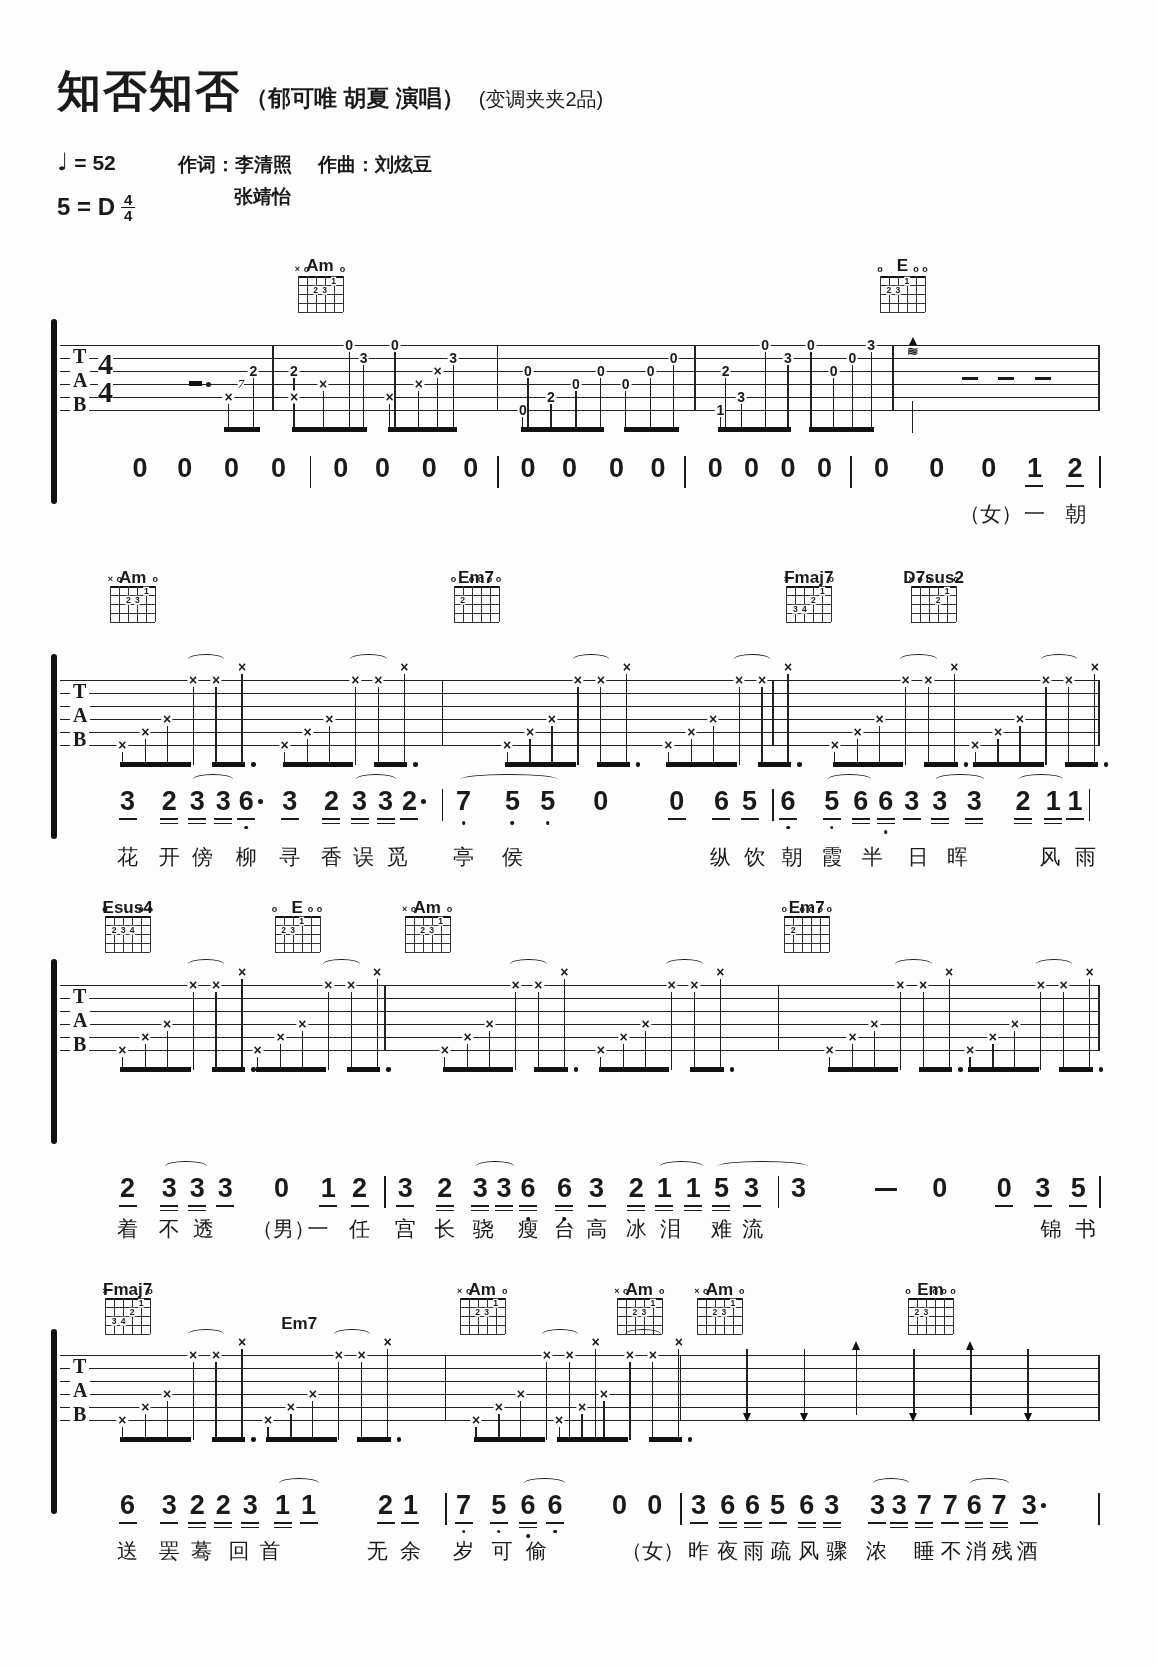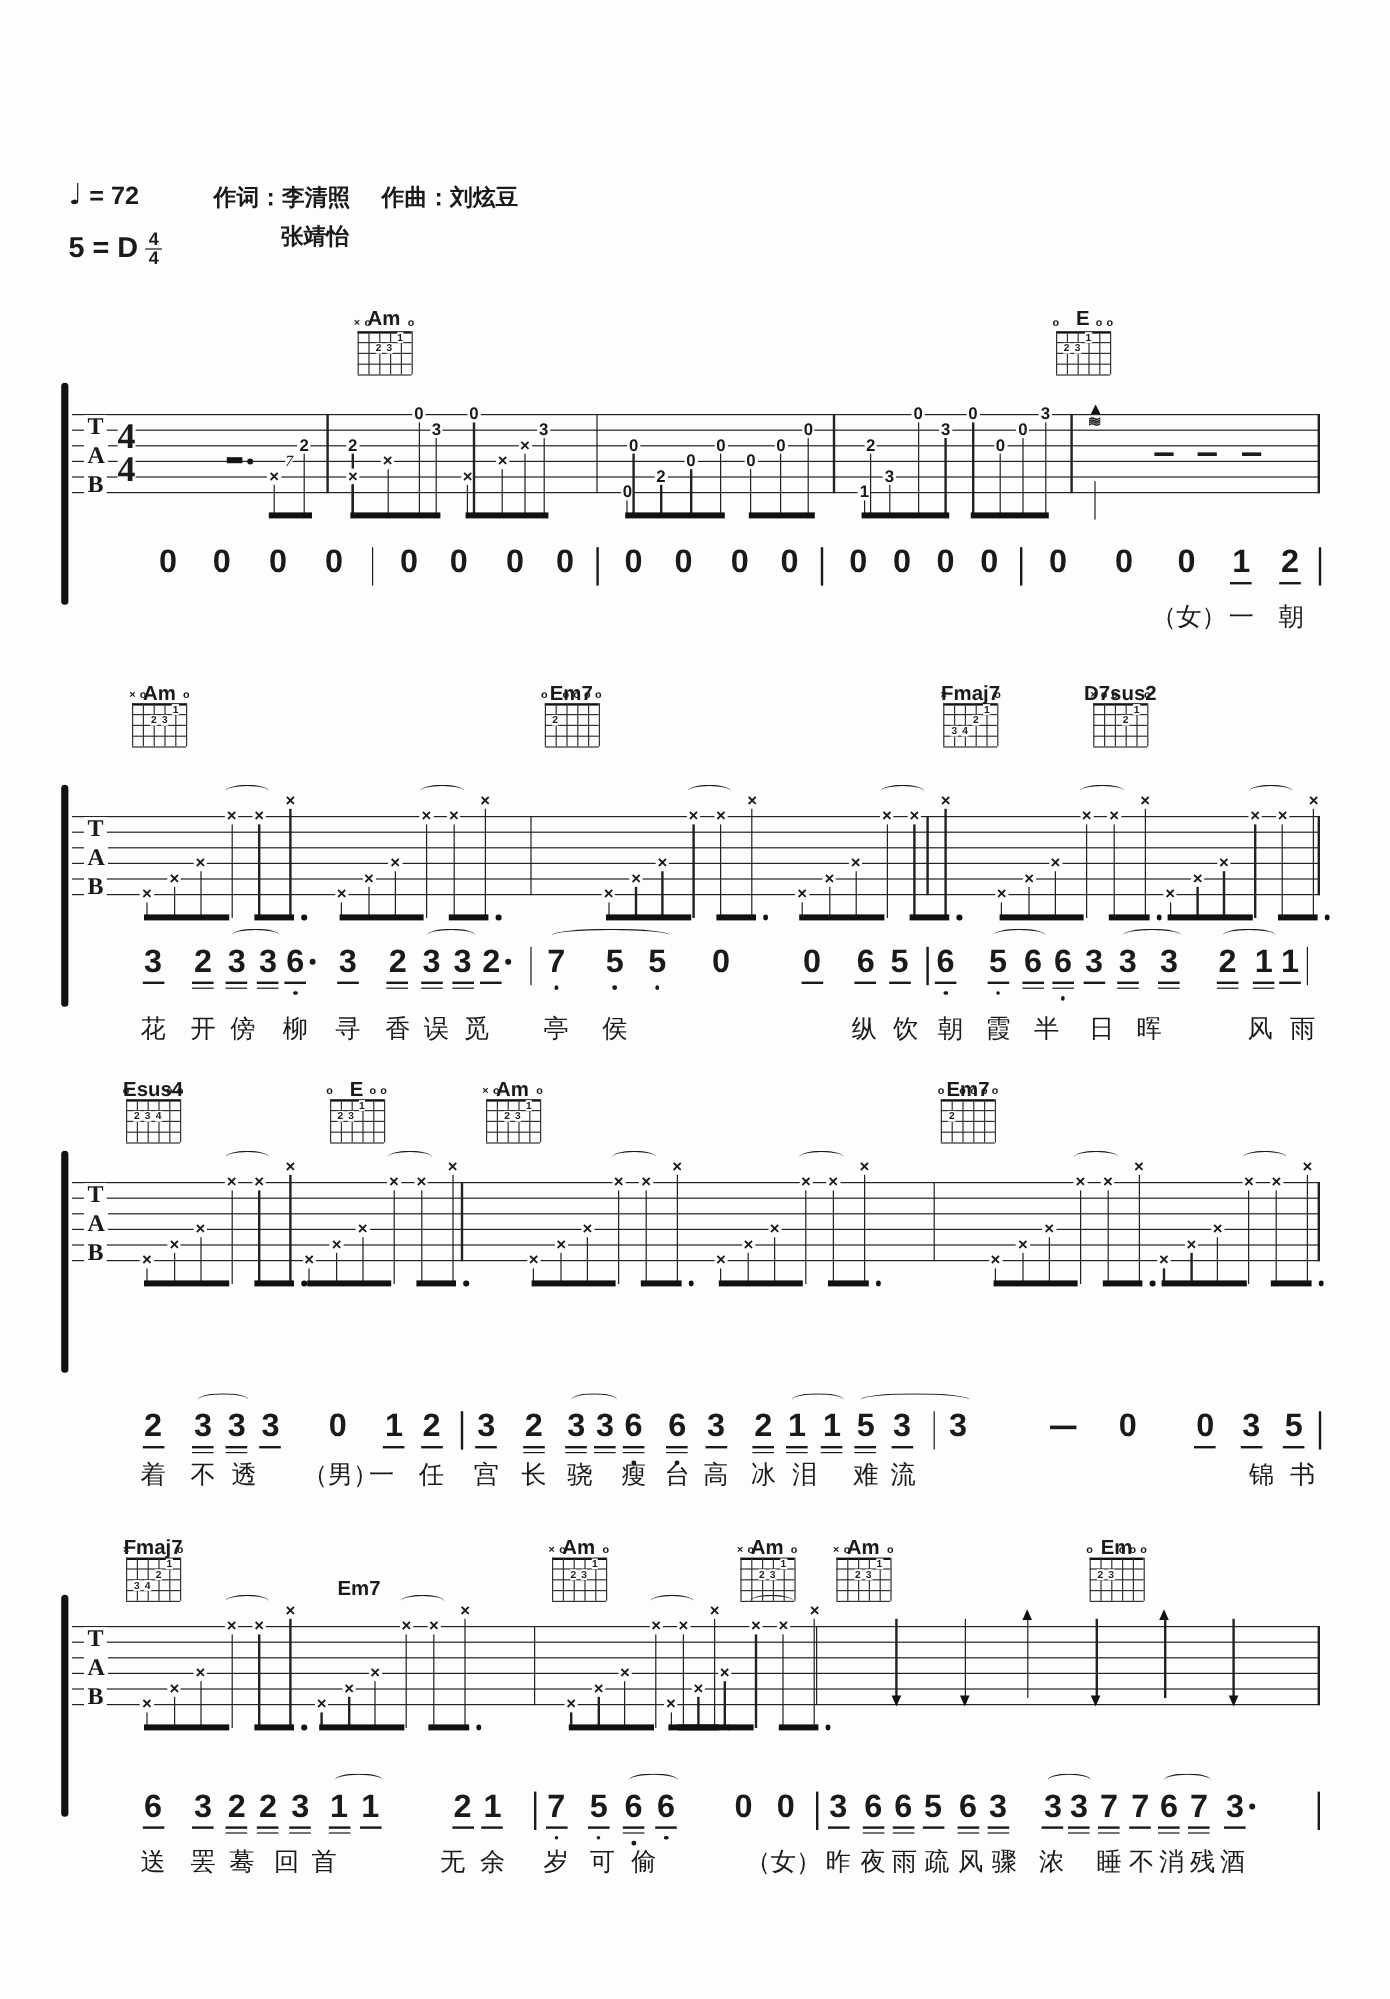--- a/index.html
+++ b/index.html
@@ -42,22 +42,25 @@
   .cdigit{position:absolute;font-size:8.5px;font-weight:700;transform:translate(-50%,-50%);background:#fdfdfd;line-height:1;padding:0 0.5px;}
   .hrest{position:absolute;width:13px;height:5px;background:#111;}
   .r8{position:absolute;font-size:13px;font-style:italic;font-family:"Liberation Serif",serif;transform:translate(-50%,-50%);background:#fdfdfd;}
   .squig{position:absolute;writing-mode:vertical-rl;font-family:"DejaVu Sans",sans-serif;font-size:15px;letter-spacing:-4px;line-height:1;}
   .arrhead{position:absolute;width:0;height:0;border-left:4.5px solid transparent;border-right:4.5px solid transparent;}
 </style>
 </head>
 <body>
 
 <div class="page">
+  <div class="title-row">
+    <span class="song-title">知否知否</span><span class="artist">（郁可唯 胡夏 演唱）</span><span class="capo">(变调夹夹2品)</span>
+  </div>
   <div class="tempo-row">
-    <span class="tempo-note">♩</span><span>= 72</span>
+    <span class="tempo-note">♩</span><span>= 52</span>
   </div>
   <div class="credits1">
     <span>作词：李清照</span><span>作曲：刘炫豆</span>
   </div>
   <div class="credits2">张靖怡</div>
   <div class="key-row">
     <span>5 = D</span><span class="frac"><i>4</i><i>4</i></span>
   </div>
   <div id="score">
       <div class="bracket" style="left: 51px; top: 319px; height: 185px;"></div>

